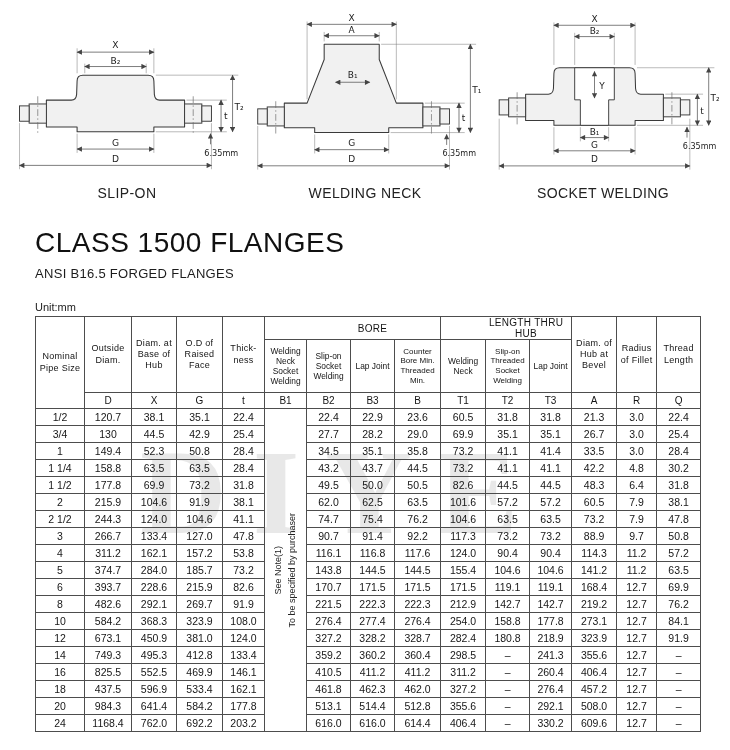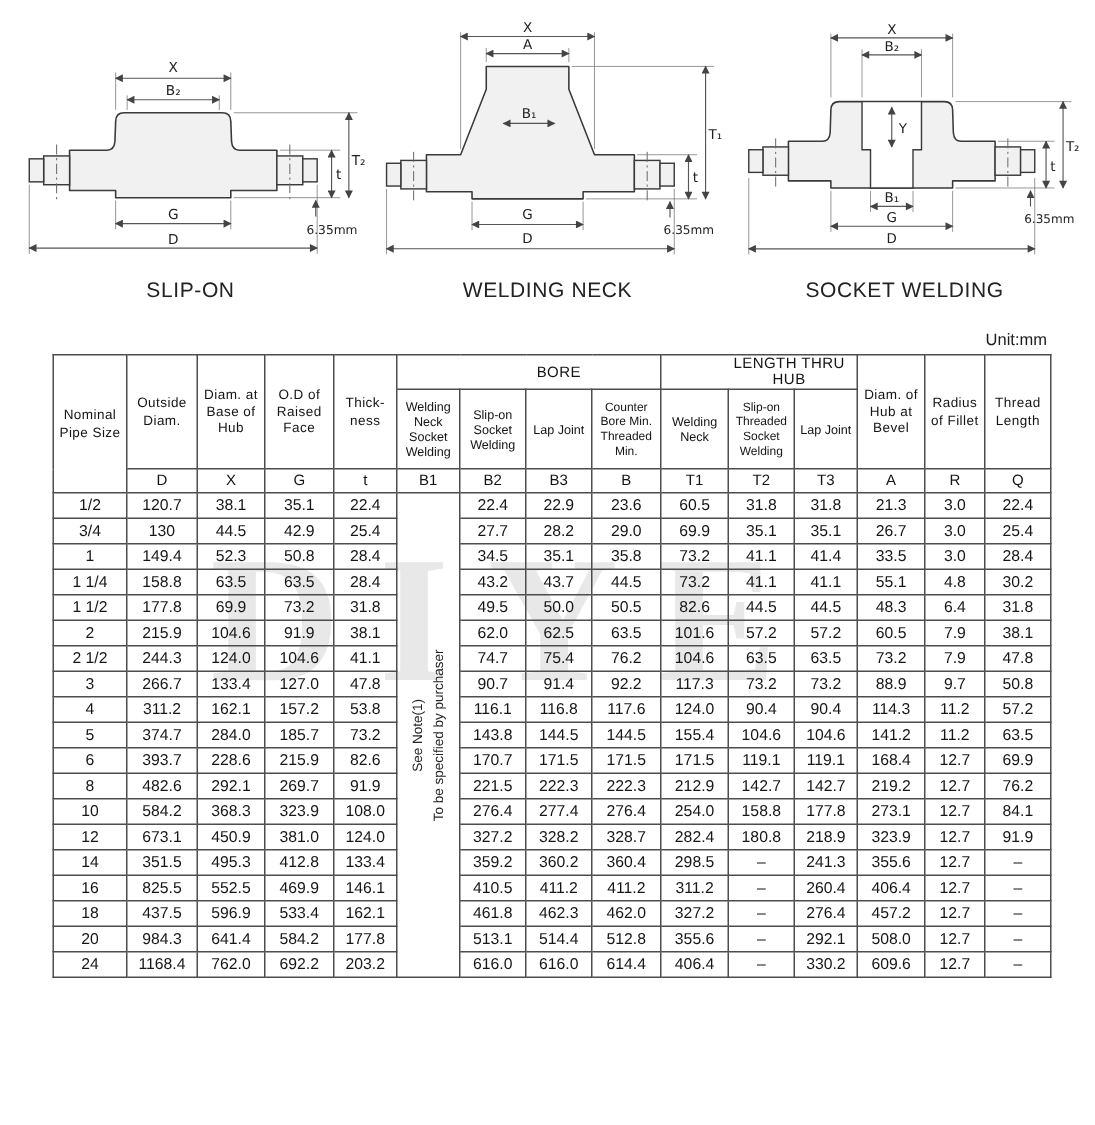--- a/index.html
+++ b/index.html
@@ -29,21 +29,21 @@
   .dlab { font-family:"DejaVu Sans", sans-serif; font-size:9.5px; fill:#222; }
   .dlab-sm { font-family:"DejaVu Sans", sans-serif; font-size:8.5px; fill:#222; }
 
   
   .title-block { margin:26px 0 0 35px; }
   h1 { font-size:28px; font-weight:400; color:#101010; letter-spacing:0.5px; }
   .subtitle { margin-top:7px; font-size:13px; color:#1c1c1c; letter-spacing:0.3px; }
 
   
   .table-area { margin:20px 30px 0 35px; }
-  .unit-label { text-align:right; font-size:11px; color:#1c1c1c; padding-right:2px; margin-bottom:3px; }
+  .unit-label { font-size:11px; color:#1c1c1c; padding-right:2px; margin-bottom:3px; }
   .table-wrap { position:relative; }
   .watermark {
     position:absolute; left:105px; top:108px; z-index:0;
     font-family:Liberation Serif, serif; font-weight:bold;
     font-size:120px; letter-spacing:26px; color:#d7d7d7; opacity:0.55;
     pointer-events:none; user-select:none;
   }
   table {
     position:relative; z-index:1;
     width:665px; border-collapse:collapse; table-layout:fixed;
@@ -193,20 +193,24 @@
         <path class="ext" d="M162,58 H244"></path>
         <line class="dim" x1="238" y1="58" x2="238" y2="119" marker-start="url(#s3a)" marker-end="url(#s3a)"></line>
         <text class="dlab" x="240" y="93">T₂</text>
         <line class="dim" x1="215" y1="132" x2="215" y2="121" marker-end="url(#s3a)"></line>
         <text class="dlab-sm" text-anchor="end" x="246" y="144">6.35mm</text>
       </svg>
       <div class="diag-title">SOCKET WELDING</div>
     </figure>
   </div>
 
+  <div class="title-block">
+    <h1>CLASS 1500 FLANGES</h1>
+    <div class="subtitle">ANSI B16.5 FORGED FLANGES</div>
+  </div>
 
   <div class="table-area">
     <div class="unit-label">Unit:mm</div>
     <div class="table-wrap">
       <div class="watermark">DIYE</div>
       <table>
         <colgroup>
           <col style="width:49px">
             <col style="width:47px">
             <col style="width:45px">
@@ -322,21 +326,21 @@
               <td>158.8</td>
               <td>63.5</td>
               <td>63.5</td>
               <td>28.4</td>
               <td>43.2</td>
               <td>43.7</td>
               <td>44.5</td>
               <td>73.2</td>
               <td>41.1</td>
               <td>41.1</td>
-              <td>55.1</td>
+              <td>42.2</td>
               <td>4.8</td>
               <td>30.2</td>
             </tr>
             <tr>
               <td>1 1/2</td>
               <td>177.8</td>
               <td>69.9</td>
               <td>73.2</td>
               <td>31.8</td>
               <td>49.5</td>
@@ -488,21 +492,21 @@
               <td>328.7</td>
               <td>282.4</td>
               <td>180.8</td>
               <td>218.9</td>
               <td>323.9</td>
               <td>12.7</td>
               <td>91.9</td>
             </tr>
             <tr>
               <td>14</td>
-              <td>351.5</td>
+              <td>749.3</td>
               <td>495.3</td>
               <td>412.8</td>
               <td>133.4</td>
               <td>359.2</td>
               <td>360.2</td>
               <td>360.4</td>
               <td>298.5</td>
               <td>–</td>
               <td>241.3</td>
               <td>355.6</td>

